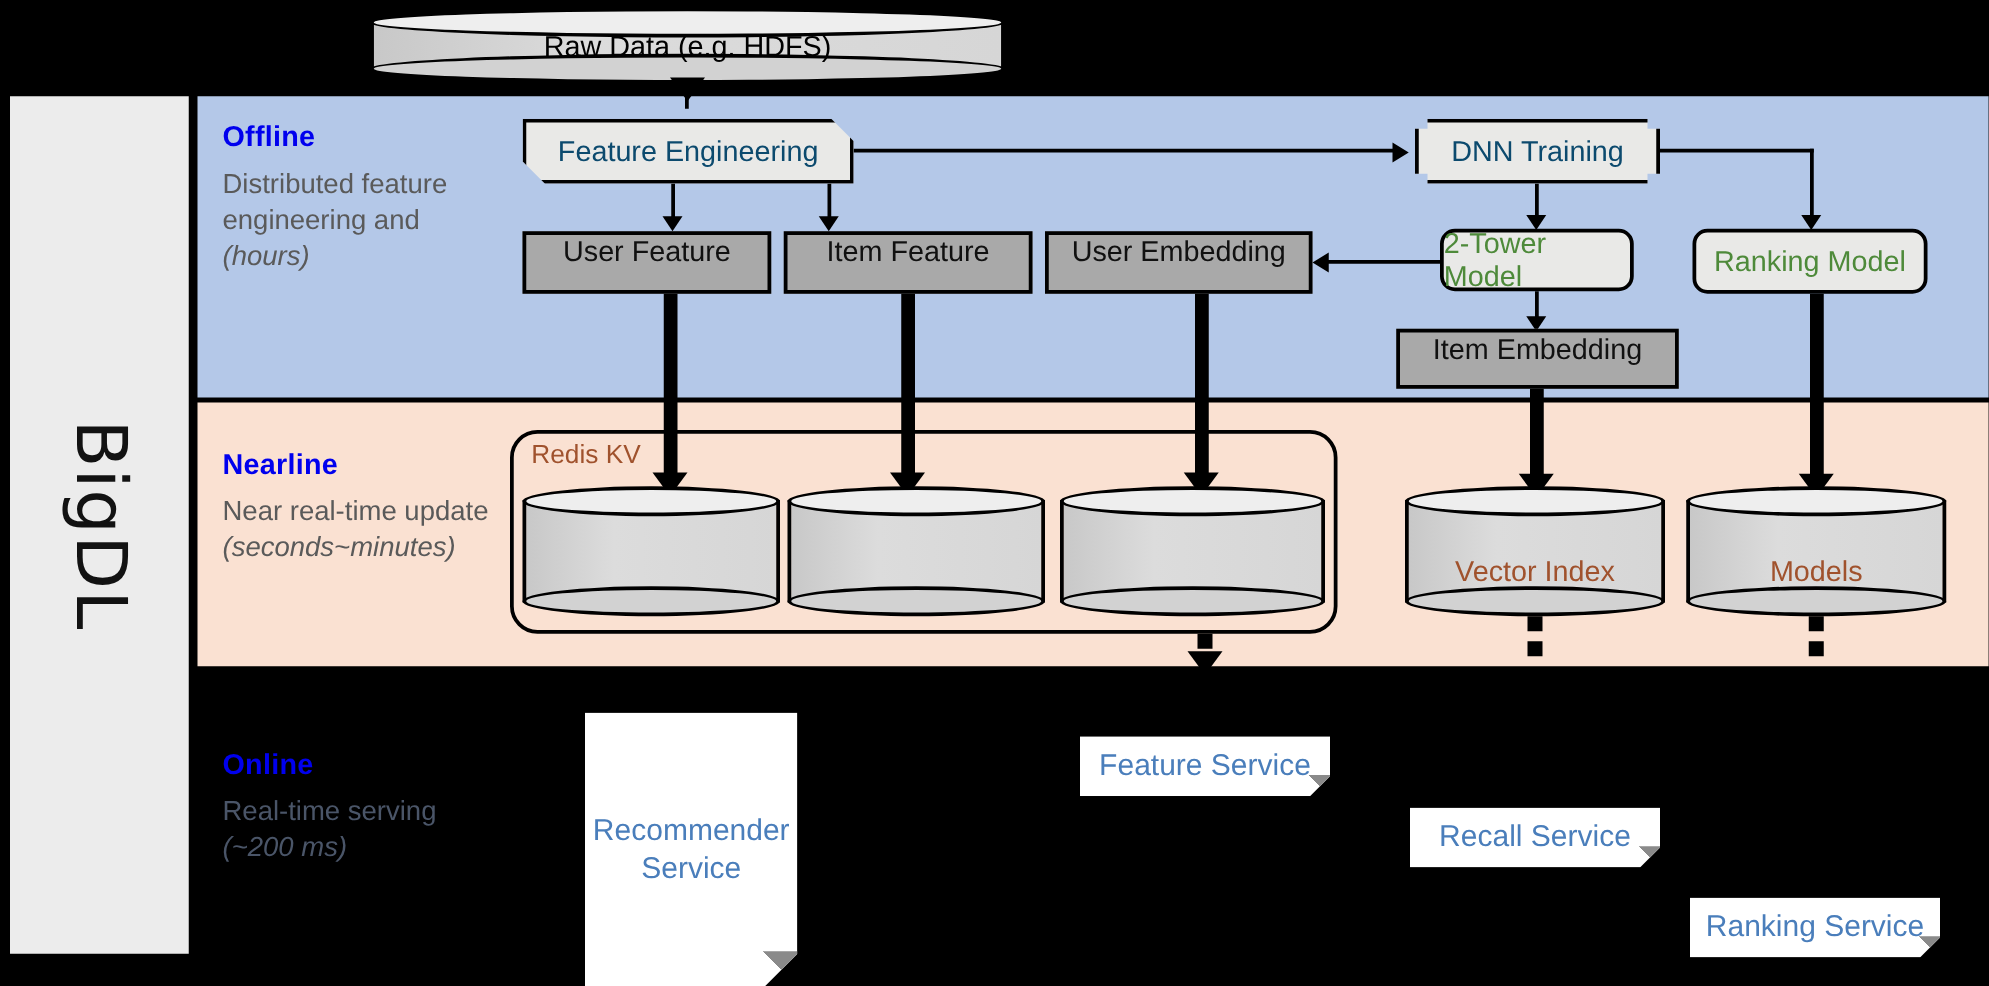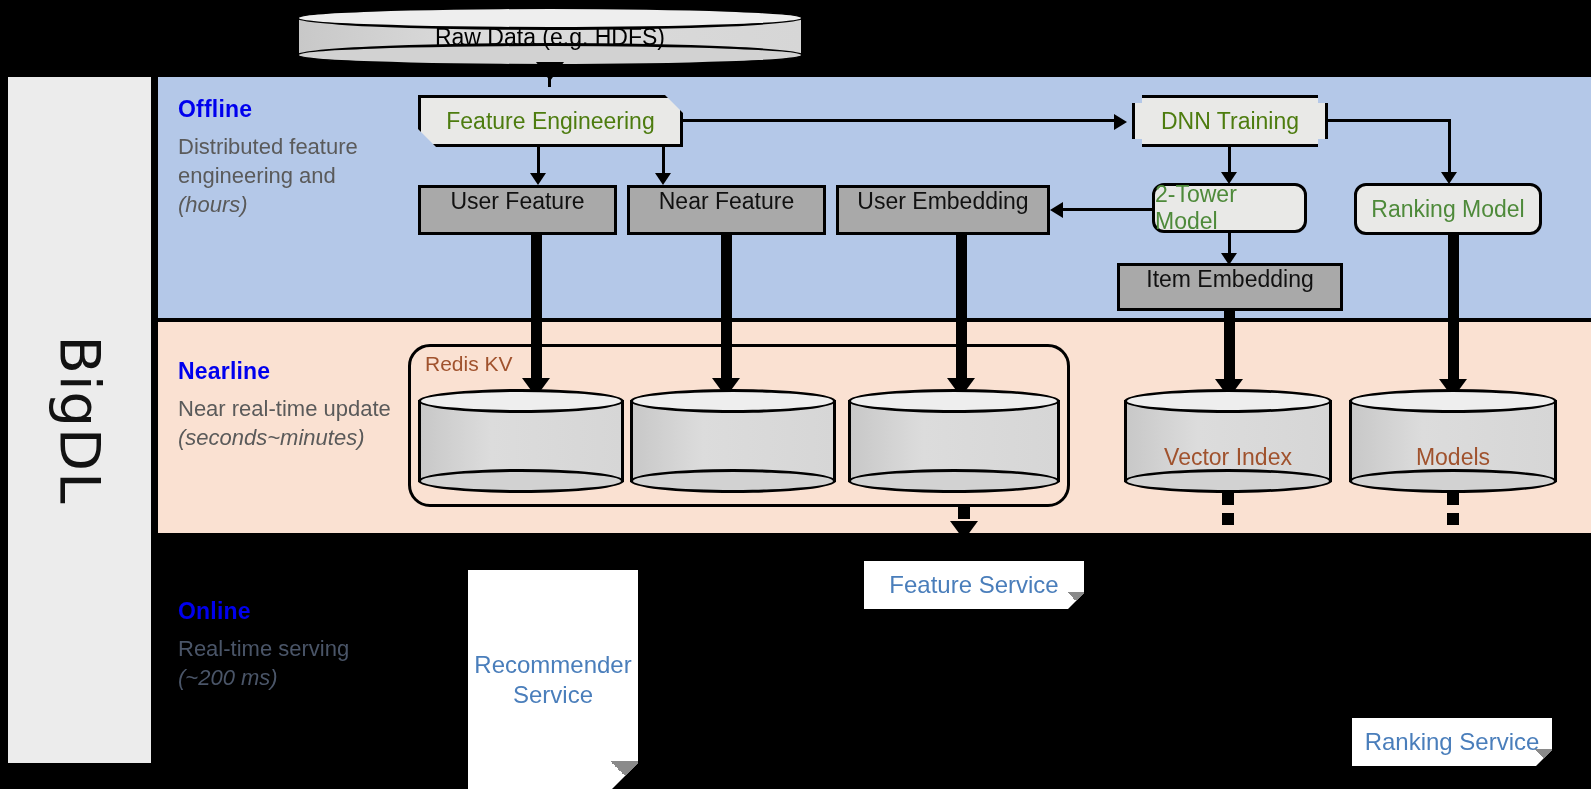--- a/index.html
+++ b/index.html
@@ -30,21 +30,21 @@
   #cap-nearline{left:178px;top:358px;width:235px;}
   #cap-online{left:178px;top:598px;width:215px;}
   #cap-online .cap-title{color:#0000ee;}
   #cap-online .cap-body{color:#4a5568;}
 
   
   .gray-box{background:#a9a9a9;border:3px solid #000;display:flex;
      align-items:flex-start;justify-content:center;font-size:23px;color:#111;}
   .lt-box{background:#e9e9e7;border:3px solid #000;display:flex;
      align-items:center;justify-content:center;font-size:23px;}
-  .blue-txt{color:#4d7c0f;}
+  .blue-txt{color:#0c4a6e;}
   .green-txt{color:#4e8a3a;}
   .rounded{border-radius:12px;}
 
   
   #box-fe{clip-path:polygon(0 0,calc(100% - 18px) 0,100% 18px,100% 100%,18px 100%,0 calc(100% - 18px));}
   #box-dnn{clip-path:polygon(10px 0,calc(100% - 10px) 0,calc(100% - 10px) 8px,100% 8px,100% calc(100% - 8px),
         calc(100% - 10px) calc(100% - 8px),calc(100% - 10px) 100%,10px 100%,10px calc(100% - 8px),
         0 calc(100% - 8px),0 8px,10px 8px);}
 
   
@@ -82,21 +82,21 @@
   
   .doc{background:#fff;position:absolute;
     clip-path:polygon(0 0,100% 0,100% calc(100% - 16px),calc(100% - 16px) 100%,0 100%);
     display:flex;align-items:center;justify-content:center;text-align:center;}
   .doc .fold{position:absolute;right:0;bottom:0;width:17px;height:17px;
     background:linear-gradient(225deg,#8a8a8a 0 50%,transparent 50%);}
   .doc-txt{font-size:24px;color:#4a7ebb;line-height:1.25;}
   #doc-recommender{left:468px;top:570px;width:170px;height:219px;
     clip-path:polygon(0 0,100% 0,100% calc(100% - 26px),calc(100% - 26px) 100%,0 100%);}
   #doc-recommender .fold{width:28px;height:28px;}
-  #doc-feature{left:864px;top:561px;width:220px;height:48px;}
+  #doc-feature{left:864px;top:589px;width:200px;height:48px;}
   #doc-recall{left:1128px;top:646px;width:200px;height:48px;}
   #doc-ranking{left:1352px;top:718px;width:200px;height:48px;}
 </style>
 </head>
 <body>
 
 <div id="root">
 
   <div class="abs band" id="band-offline"></div>
   <div class="abs band" id="band-nearline"></div>
@@ -149,21 +149,21 @@
   <div class="arrow-dn-thin" style="left:1221px;top:172px;"></div>
 
   <div class="ln thin-h" style="left:1328px;top:119px;width:123px;"></div>
   <div class="ln thin-v" style="left:1448px;top:119px;height:58px;"></div>
   <div class="arrow-dn-thin" style="left:1441px;top:172px;"></div>
 
   <div class="abs gray-box" style="left:418px;top:185px;width:199px;height:50px;">
     <span>User Feature</span>
   </div>
   <div class="abs gray-box" style="left:627px;top:185px;width:199px;height:50px;">
-    <span>Near Feature</span>
+    <span>Item Feature</span>
   </div>
   <div class="abs gray-box" style="left:836px;top:185px;width:214px;height:50px;">
     <span>User Embedding</span>
   </div>
 
   <div class="abs lt-box rounded" style="left:1152px;top:183px;width:155px;height:50px;">
     <span class="green-txt">2-Tower Model</span>
   </div>
   <div class="abs lt-box rounded" style="left:1354px;top:183px;width:188px;height:52px;">
     <span class="green-txt">Ranking Model</span>
@@ -239,18 +239,22 @@
   <div class="ln" style="left:1447px;top:513px;width:12px;height:12px;"></div>
 
   <div class="doc" id="doc-recommender">
     <span class="doc-txt">Recommender Service</span>
     <span class="fold"></span>
   </div>
   <div class="doc" id="doc-feature">
     <span class="doc-txt">Feature Service</span>
     <span class="fold"></span>
   </div>
+  <div class="doc" id="doc-recall">
+    <span class="doc-txt">Recall Service</span>
+    <span class="fold"></span>
+  </div>
   <div class="doc" id="doc-ranking">
     <span class="doc-txt">Ranking Service</span>
     <span class="fold"></span>
   </div>
 
 </div>
 
 </body></html>

